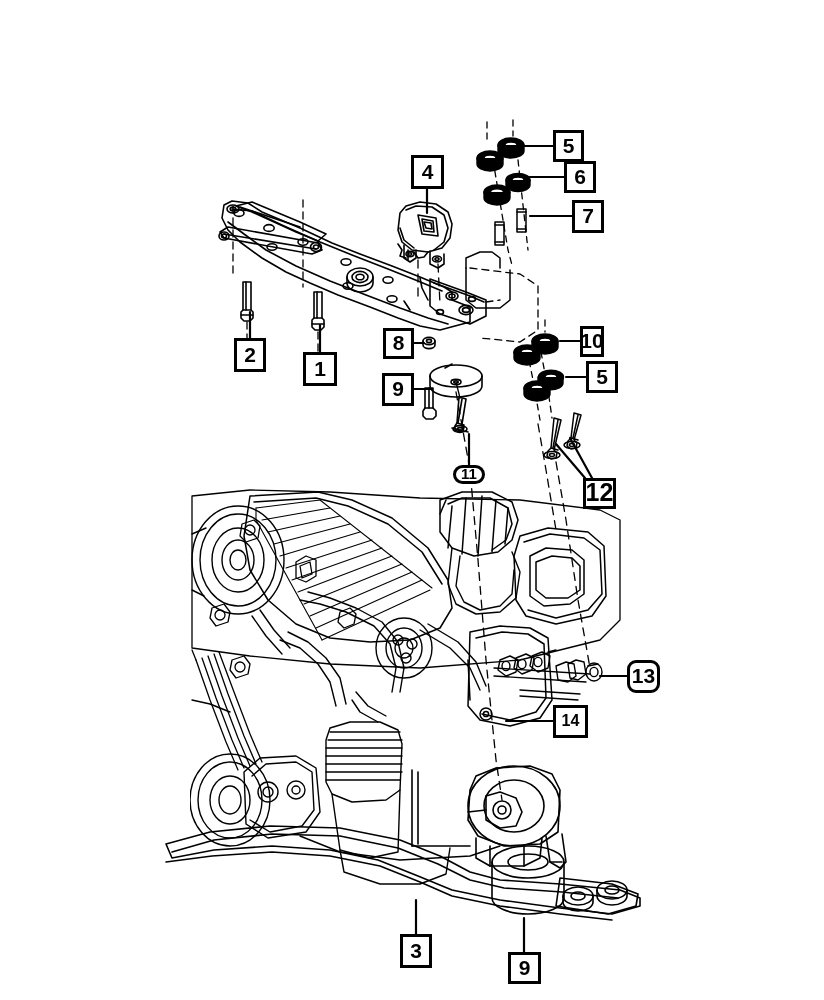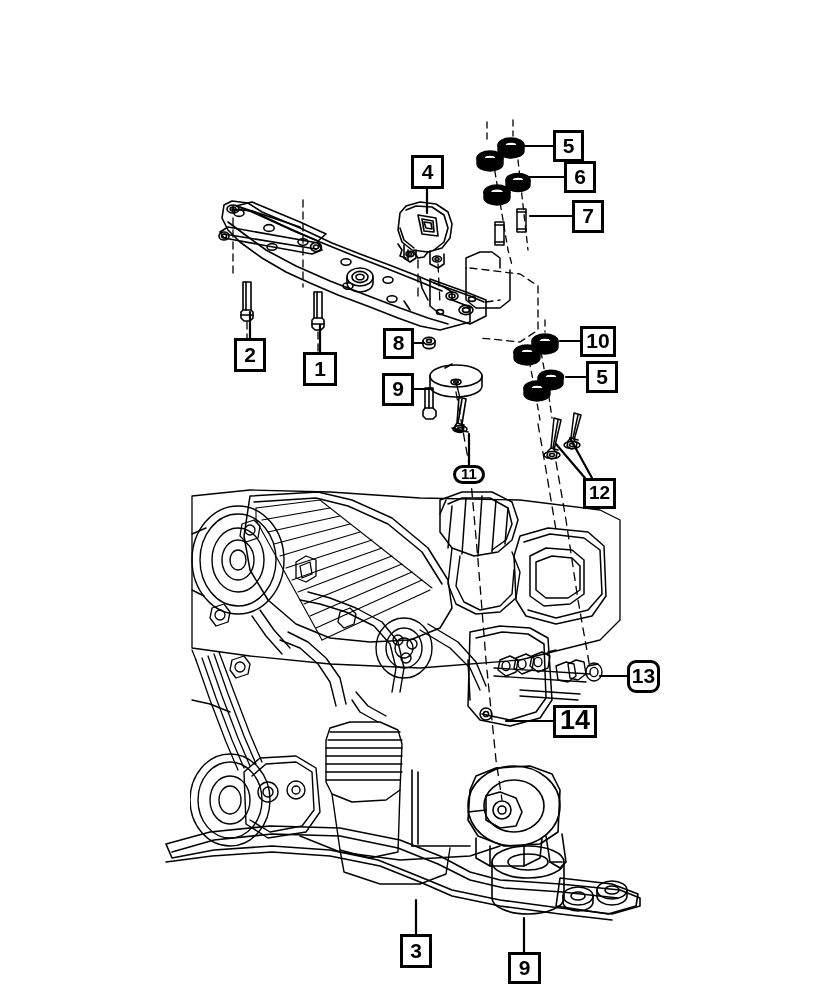--- a/index.html
+++ b/index.html
@@ -516,36 +516,36 @@
     </div>
   <div class="callout" style="left:303px;top:352px;width:34px;height:34px;font-size:21px;">
       <span>1</span>
     </div>
   <div class="callout" style="left:383px;top:328px;width:31px;height:31px;font-size:21px;">
       <span>8</span>
     </div>
   <div class="callout" style="left:382px;top:373px;width:32px;height:33px;font-size:21px;">
       <span>9</span>
     </div>
-  <div class="callout" style="left:580px;top:326px;width:36px;height:31px;font-size:21px;align-items:center;">
+  <div class="callout" style="left:580px;top:326px;width:24px;height:31px;font-size:21px;align-items:center;">
       <span>10</span>
     </div>
   <div class="callout" style="left:586px;top:361px;width:32px;height:32px;font-size:21px;">
       <span>5</span>
     </div>
   <div class="callout" style="left:453px;top:465px;width:32px;height:19px;font-size:15px;border-radius:14px;">
       <span>11</span>
     </div>
-  <div class="callout" style="left:583px;top:478px;width:33px;height:31px;font-size:19px;">
+  <div class="callout" style="left:583px;top:478px;width:33px;height:31px;font-size:25px;">
       <span>12</span>
     </div>
   <div class="callout" style="left:627px;top:660px;width:33px;height:33px;font-size:21px;border-radius:9px;">
       <span>13</span>
     </div>
-  <div class="callout" style="left:553px;top:705px;width:44px;height:33px;font-size:27px;">
+  <div class="callout" style="left:553px;top:705px;width:35px;height:33px;font-size:16px;">
       <span>14</span>
     </div>
   <div class="callout" style="left:400px;top:934px;width:32px;height:34px;font-size:21px;">
       <span>3</span>
     </div>
   <div class="callout" style="left:508px;top:952px;width:33px;height:32px;font-size:21px;">
       <span>9</span>
     </div>
 
 </div>

